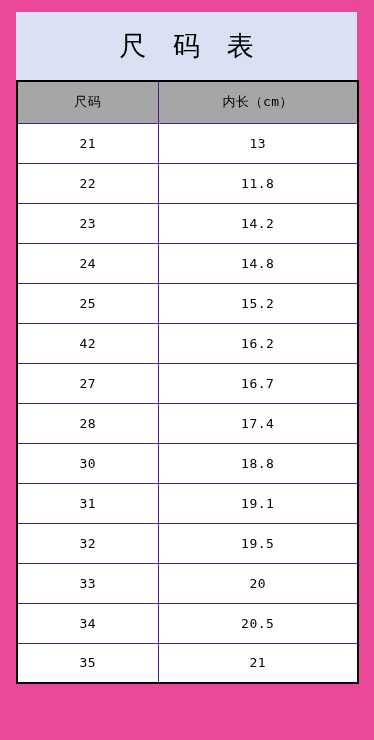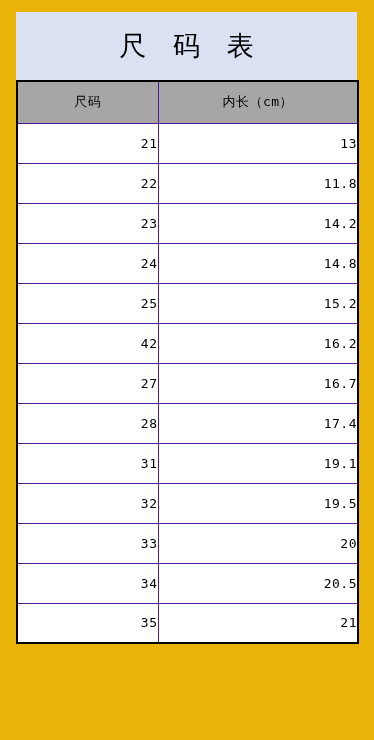--- a/index.html
+++ b/index.html
@@ -11,21 +11,21 @@
     height: 740px;
     background: #ffffff;
     font-family: "Liberation Serif", "DejaVu Serif", serif;
     overflow: hidden;
   }
 
   #page {
     position: relative;
     width: 374px;
     height: 740px;
-    background: #eab308;
+    background: #ec4899;
   }
 
   
   .title-band {
     position: absolute;
     left: 16px;
     top: 12px;
     width: 341px;
     height: 68px;
     background: #d9e1f2;
@@ -77,21 +77,20 @@
     font-family: "DejaVu Sans Mono", "Liberation Mono", monospace;
     letter-spacing: 0.5px;
   }
 
   .size-table tbody td {
     height: 40px;
     background: #ffffff;
     font-size: 13px;
     font-family: "DejaVu Sans Mono", "Liberation Mono", monospace;
     letter-spacing: 0.5px;
-    text-align: right;
   }
 </style>
 </head>
 <body>
 
 <div id="page">
 
   <div class="title-band">
     <span class="title-text">尺 码 表</span>
   </div>
@@ -134,20 +133,24 @@
         </tr>
         <tr>
           <td>27</td>
           <td>16.7</td>
         </tr>
         <tr>
           <td>28</td>
           <td>17.4</td>
         </tr>
         <tr>
+          <td>30</td>
+          <td>18.8</td>
+        </tr>
+        <tr>
           <td>31</td>
           <td>19.1</td>
         </tr>
         <tr>
           <td>32</td>
           <td>19.5</td>
         </tr>
         <tr>
           <td>33</td>
           <td>20</td>

